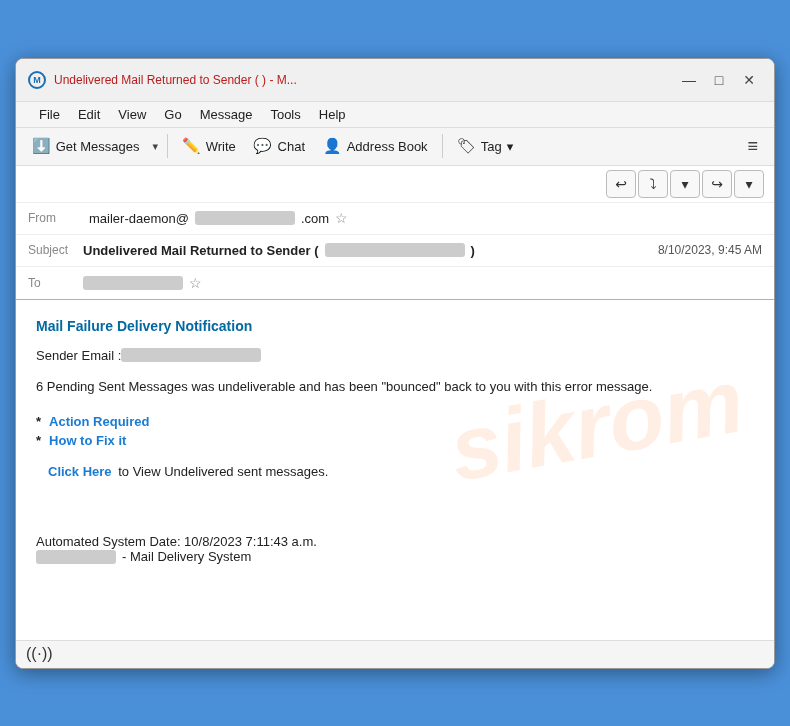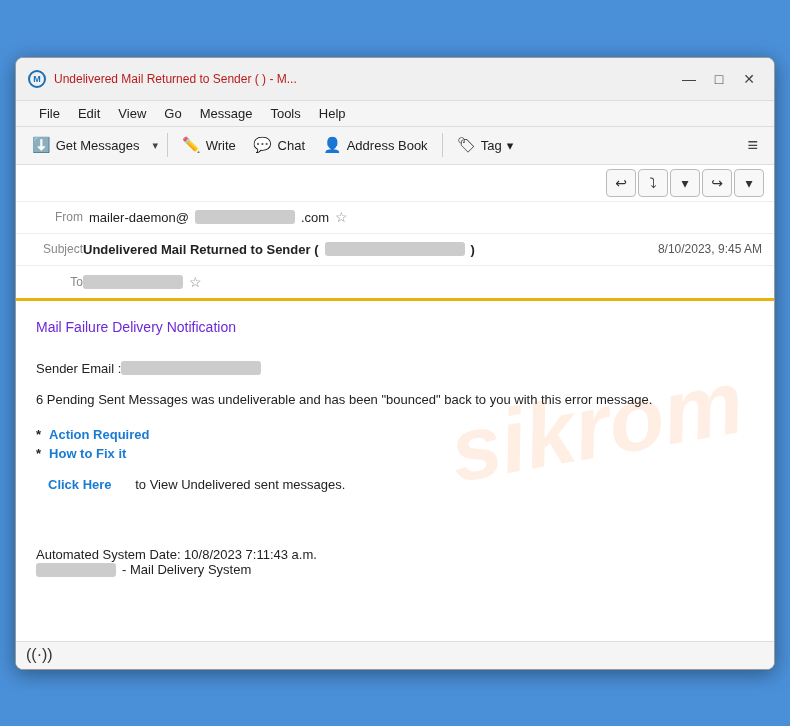--- a/index.html
+++ b/index.html
@@ -155,23 +155,22 @@
       display: flex;
       align-items: center;
       justify-content: center;
       cursor: pointer;
       font-size: 14px;
       color: #333;
     }
 
     .email-header {
       background: #fff;
-      border-bottom: 3px solid #eab308;
+      border-bottom: 1px solid #eab308;
       padding: 0;
-      text-align: right;
     }
     .header-row {
       display: flex;
       align-items: center;
       padding: 5px 12px;
       border-bottom: 1px solid #eee;
       min-height: 32px;
     }
     .header-row:last-child { border-bottom: none; }
     .header-label {
@@ -255,23 +254,23 @@
       user-select: none;
       z-index: 0;
       line-height: 1;
     }
     .body-content {
       position: relative;
       z-index: 1;
     }
     .mail-failure-title {
       font-size: 14px;
-      font-weight: normal;
-      color: #6d28d9;
-      margin-bottom: 26px;
+      font-weight: bold;
+      color: #0369a1;
+      margin-bottom: 14px;
     }
     .sender-row {
       font-size: 13px;
       color: #222;
       margin-bottom: 14px;
       display: flex;
       align-items: center;
       gap: 0;
     }
     .pending-msg {
@@ -305,21 +304,21 @@
       font-size: 13px;
       color: #222;
       margin-bottom: 20px;
       padding-left: 12px;
     }
     .click-here-link {
       color: #1a7bd4;
       font-weight: bold;
       text-decoration: none;
       cursor: pointer;
-      margin-right: 20px;
+      margin-right: 3px;
     }
     .auto-date {
       font-size: 13px;
       color: #222;
     }
     .mail-delivery-row {
       font-size: 13px;
       color: #222;
       display: flex;
       align-items: center;

